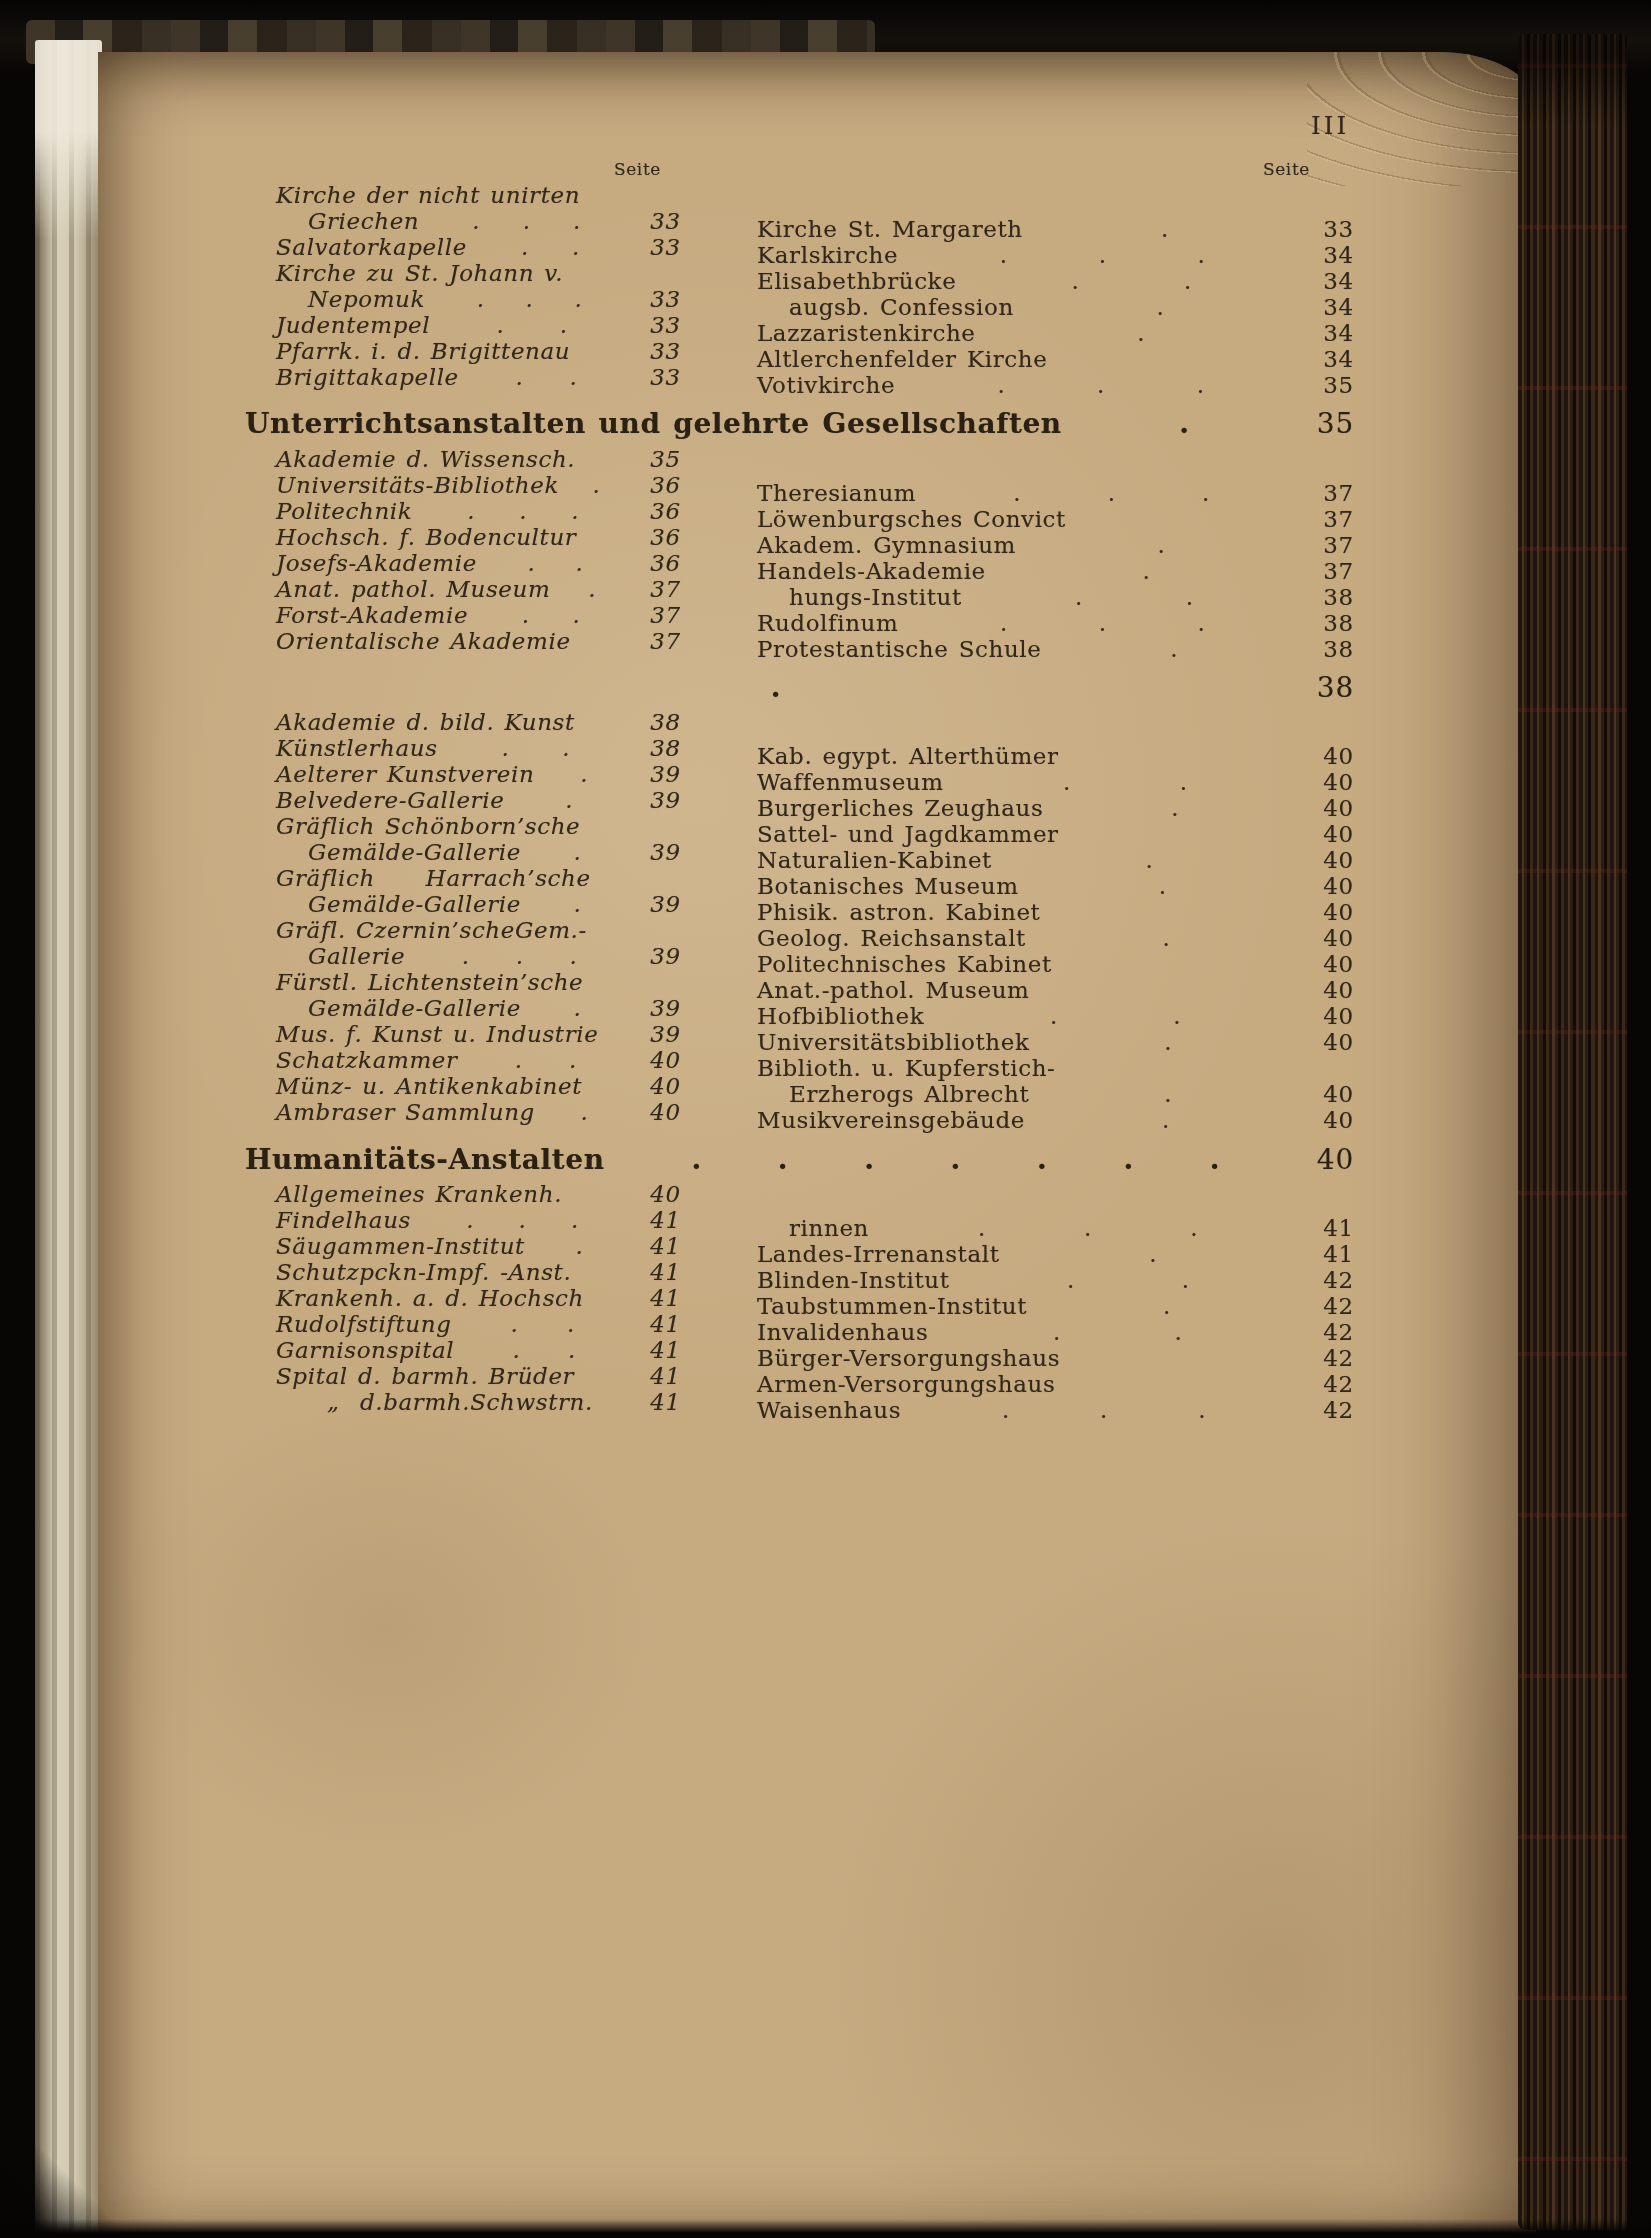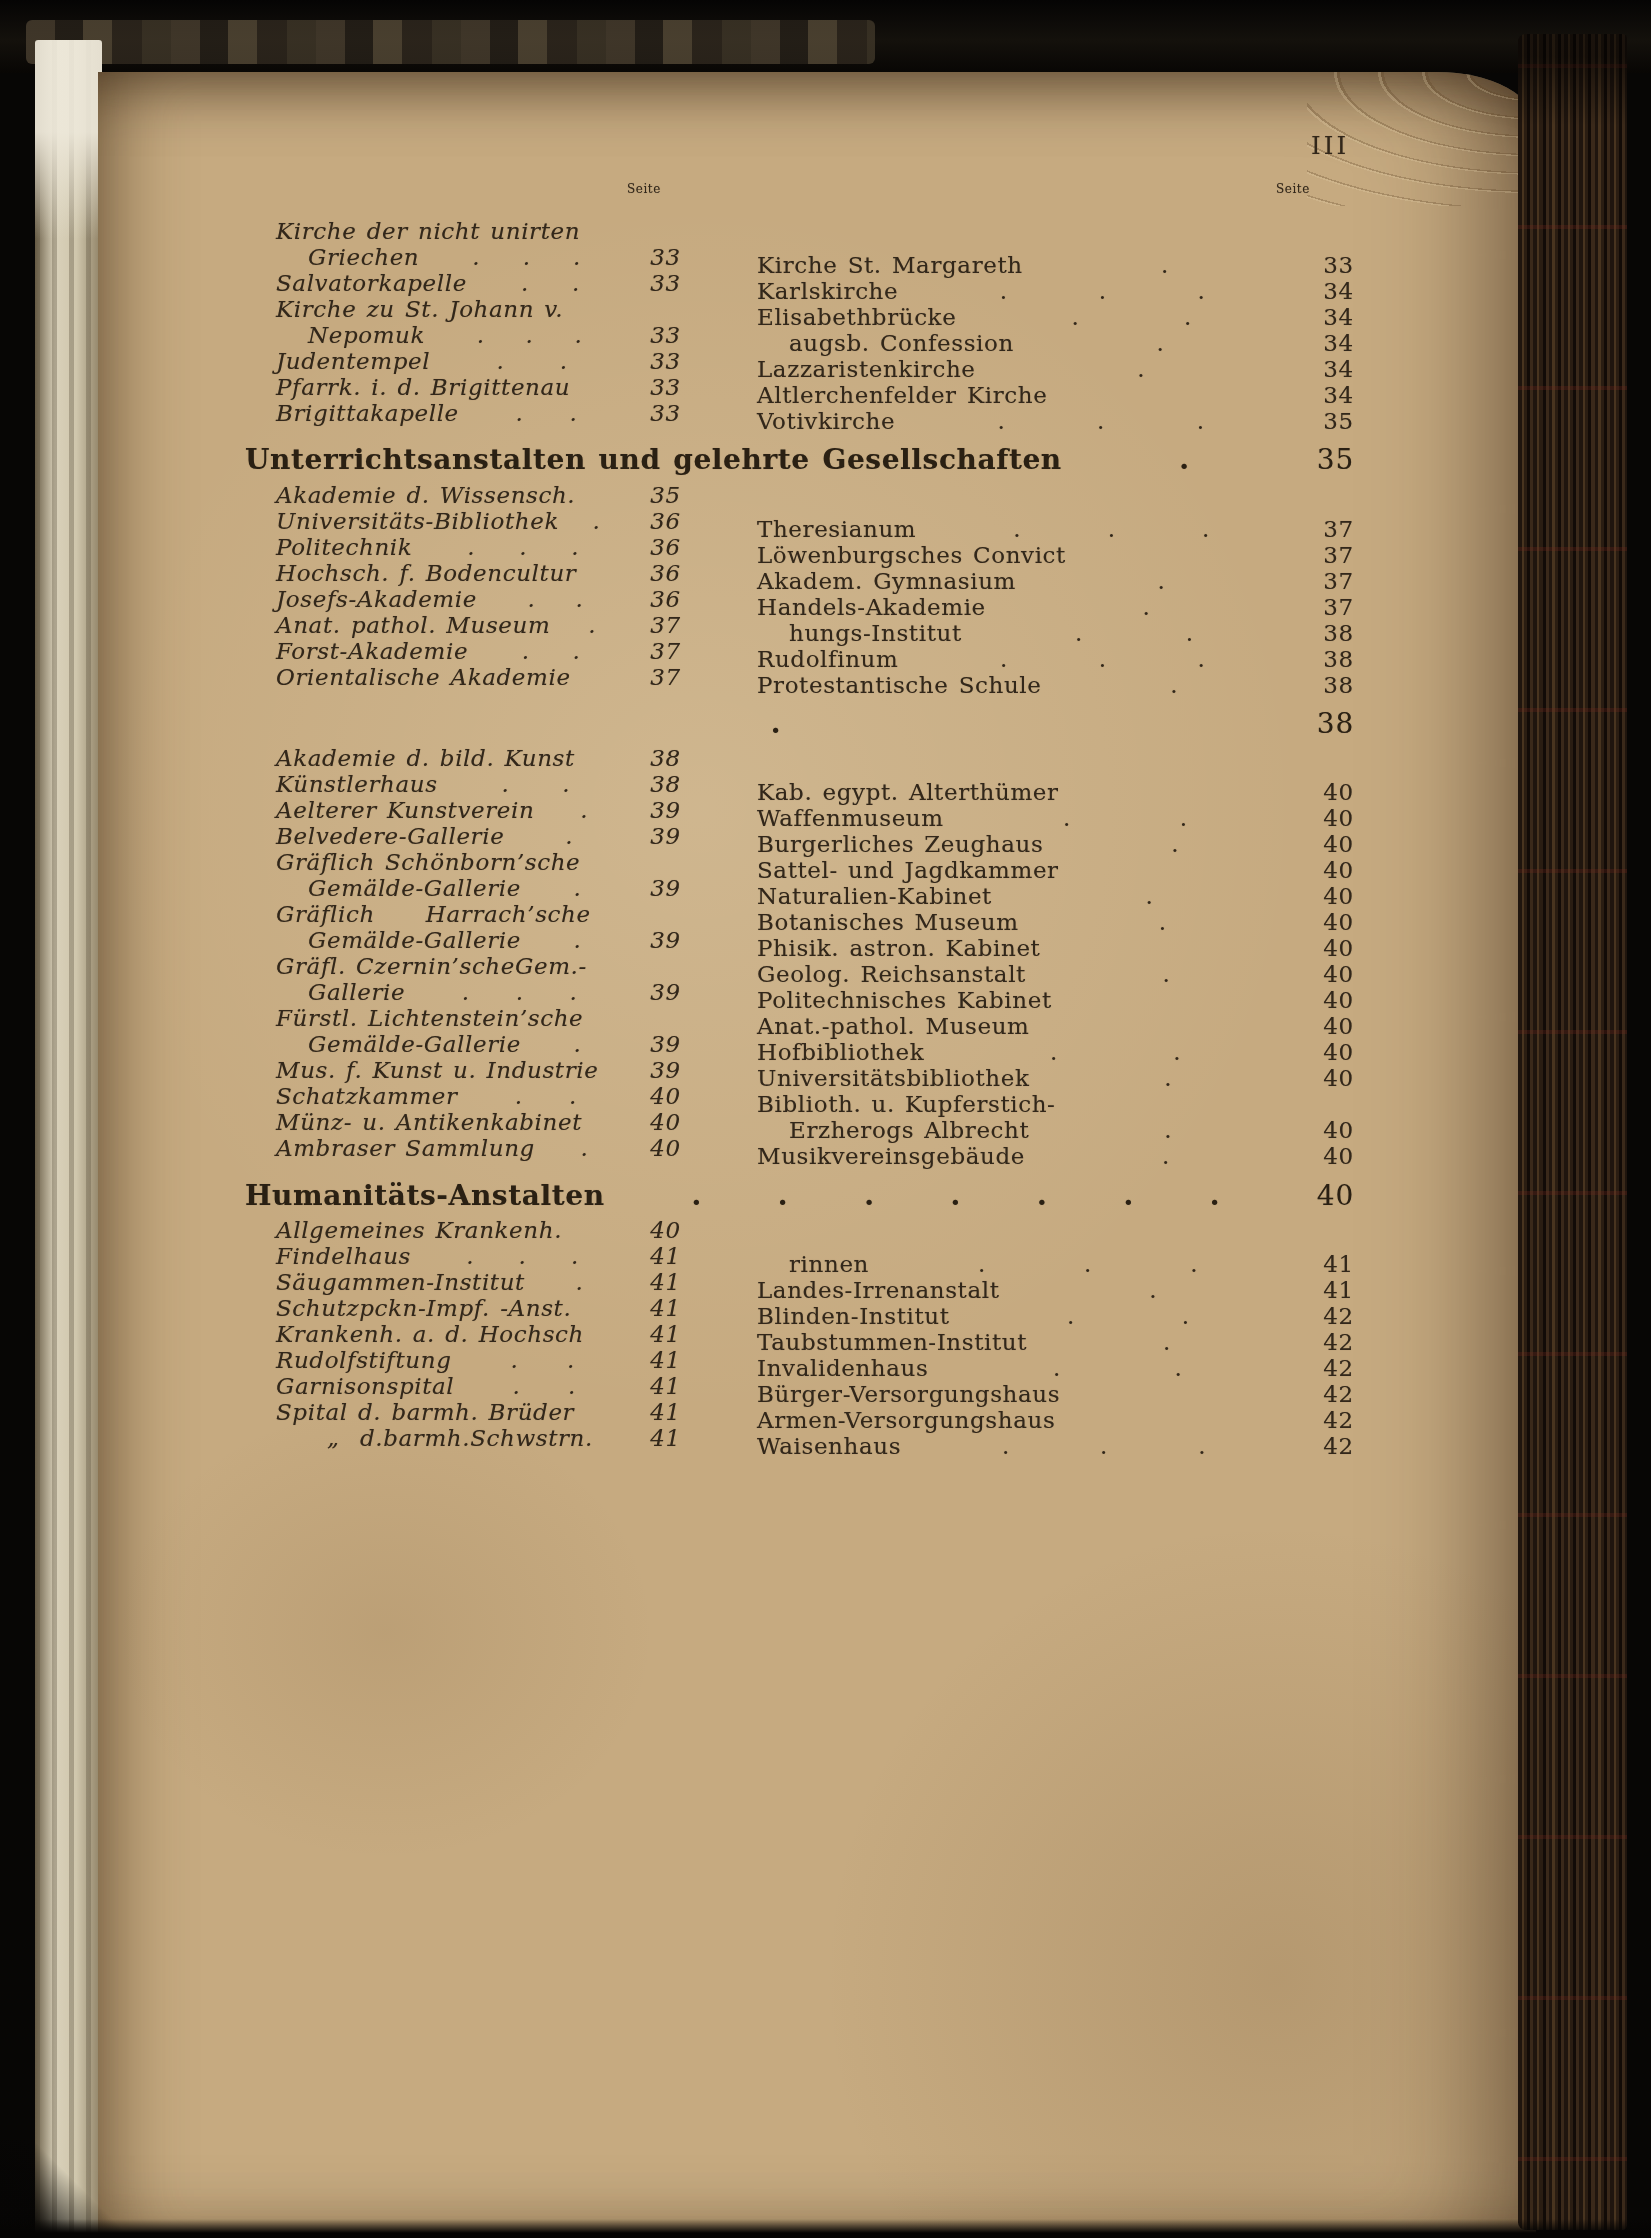--- a/index.html
+++ b/index.html
@@ -20,21 +20,21 @@
 
   
   .spine-tape { position: absolute; left: 35px; top: 40px; bottom: 0; width: 67px;
     background:
       linear-gradient(180deg, rgba(238,233,219,.9) 0 92px, rgba(238,233,219,0) 199px),
       repeating-linear-gradient(90deg, rgba(90,80,60,.35) 0 4.6px, rgba(0,0,0,0) 4.6px 17px),
       linear-gradient(90deg, #6c6049 0%, #d9d1ba 30%, #cfc6ac 62%, #8d7f63 100%);
     border-radius: 3.1px; }
 
   
-  .paper { position: absolute; left: 98px; top: 72px; width: 1438px; bottom: 0;
+  .paper { position: absolute; left: 98px; top: 52px; width: 1438px; bottom: 0;
     border-top-right-radius: 99px 54px;
     background:
       radial-gradient(60% 40% at 42% 34%, rgba(255,246,220,.16), rgba(0,0,0,0) 70%),
       radial-gradient(45% 30% at 82% 88%, rgba(112,82,46,.20), rgba(0,0,0,0) 70%),
       radial-gradient(25% 14% at 20% 72%, rgba(112,82,46,.12), rgba(0,0,0,0) 75%),
       #c6aa80;
     box-shadow: inset 54px 0 69px -34px rgba(62,42,20,.50),
                 inset -99px 0 115px -54px rgba(48,30,14,.55),
                 inset 0 54px 61px -42px rgba(40,25,12,.60),
                 inset 0 -46px 69px -46px rgba(52,34,16,.40); }
@@ -59,21 +59,21 @@
     background: linear-gradient(45deg, rgba(6,5,4,.85) 22%, rgba(6,5,4,0) 58%); }
 
   
   .content { position: absolute; left: 147px; top: 60px; width: 1109px;
     color: #32271a; text-shadow: 0 0 0.8px rgba(50,38,24,.35);
     letter-spacing: 0.6px; word-spacing: 2.3px; }
 
   .folio { text-align: right; padding-right: 4.6px; font-size: 24.5px; line-height: 27.5px;
     letter-spacing: 3.1px; margin-bottom: 18.4px; }
 
-  .seite-row { display: flex; font-size: 12px; line-height: 23px; margin-bottom: 17px; }
+  .seite-row { display: flex; font-size: 17px; line-height: 23px; margin-bottom: 1px; }
   .seite-row .sl { width: 436px; text-align: right; padding-right: 20px; }
   .seite-row .sgap { width: 76px; }
   .seite-row .sr { width: 597px; text-align: right; padding-right: 44px; }
 
   .sec-heading { display: flex; align-items: baseline; font-weight: 700;
     font-size: 28px; line-height: 34px; margin: 9.2px 0 4.6px 0; color: #2a2013; }
   .sec-heading .pnum { font-weight: 400; }
 
   .cols { display: flex; align-items: flex-start; }
   .col-left { width: 436px; }

